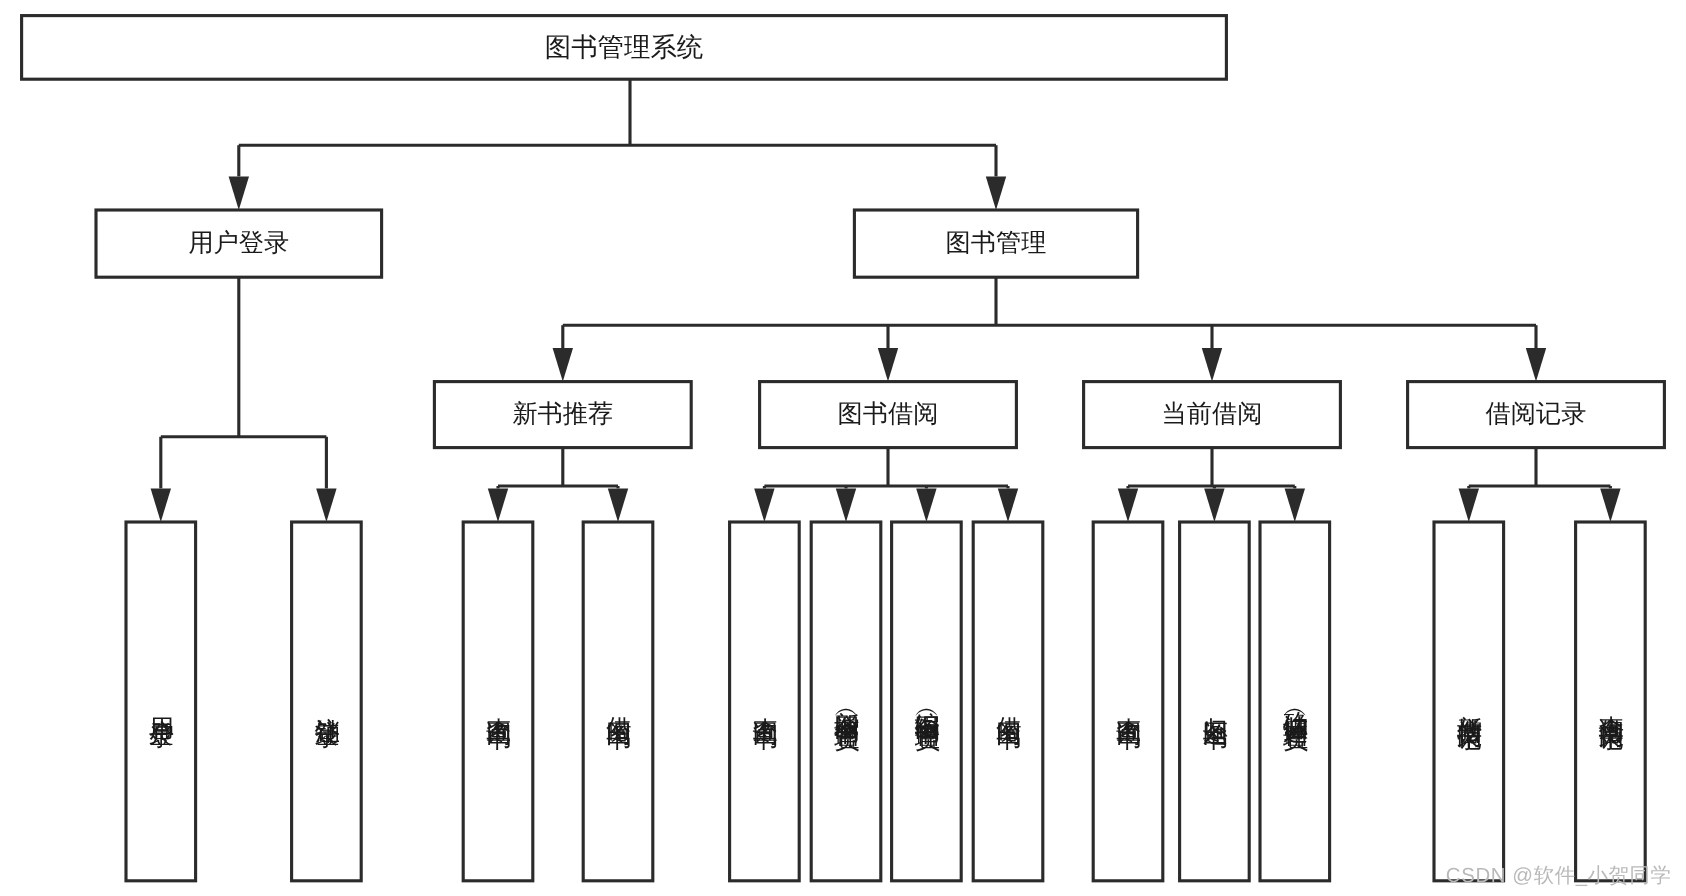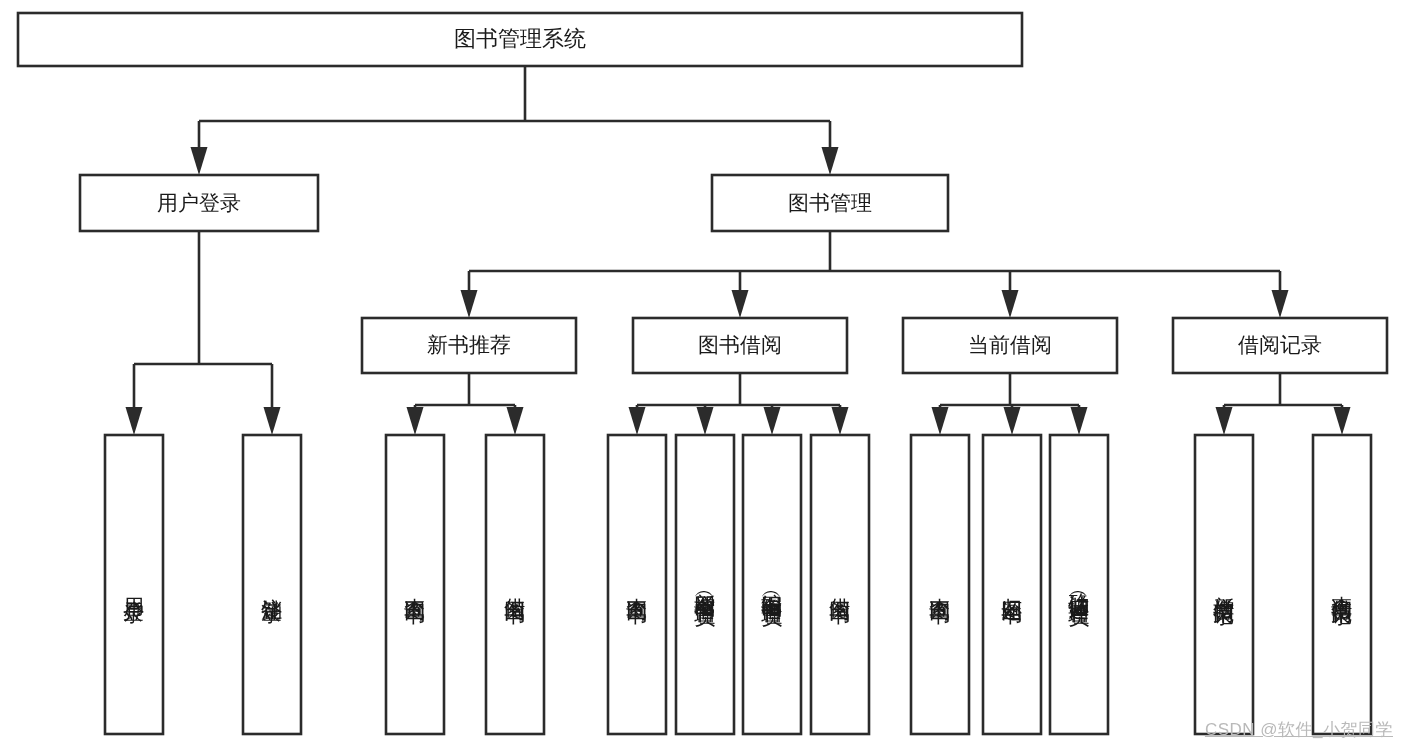--- a/index.html
+++ b/index.html
@@ -76,21 +76,20 @@
   }
   .watermark {
     position: absolute;
     right: 12px;
     bottom: 6px;
     font-family: "Liberation Sans", "DejaVu Sans", sans-serif;
     font-size: 17px;
     color: #b9b9b9;
     letter-spacing: 0.5px;
     user-select: none;
-    text-decoration: underline;
   }
 </style>
 </head>
 <body>
 
 <div id="diagram-root">
 
   <svg class="diagram-canvas" id="diagram-svg" viewBox="0 0 1405 747" xmlns="http://www.w3.org/2000/svg">
     <g id="edges-layer">
         <g>

